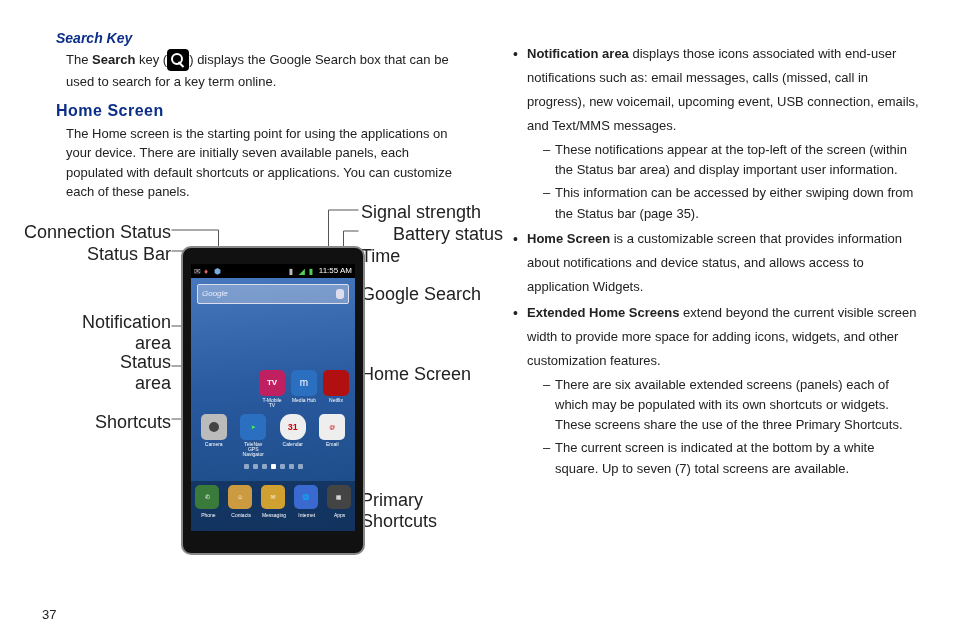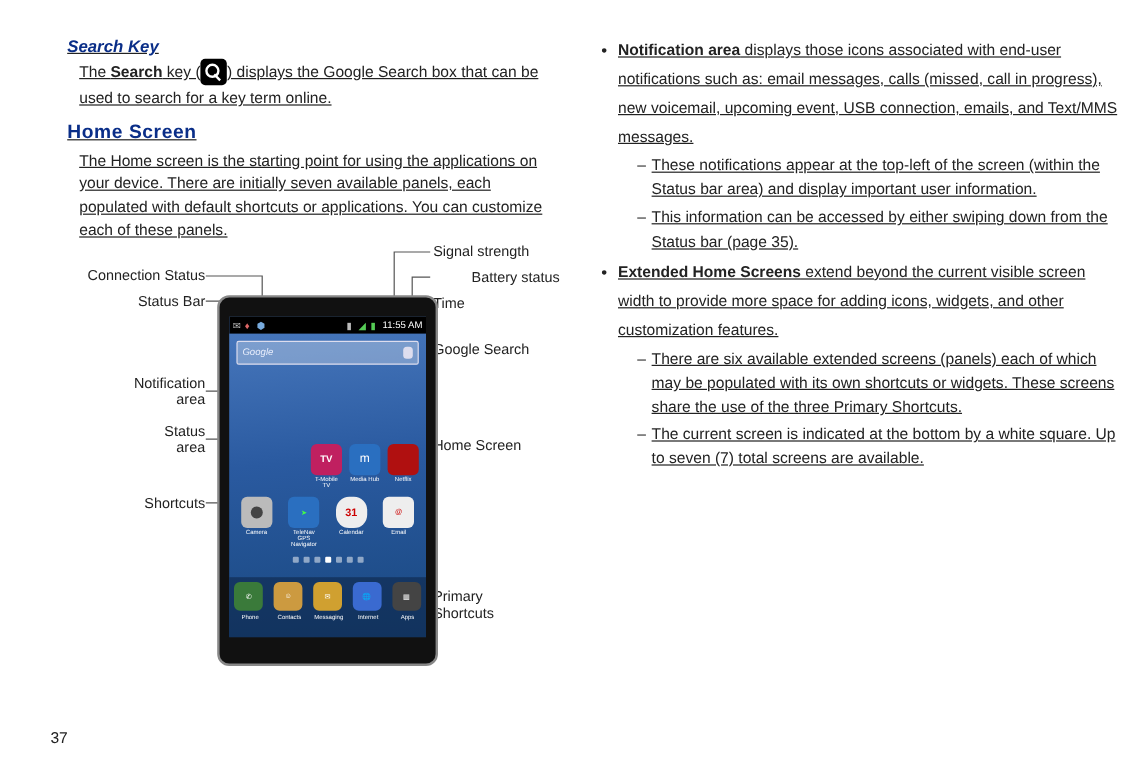--- a/index.html
+++ b/index.html
@@ -13,21 +13,20 @@
     overflow: hidden;
     background: #fff;
   }
   .page {
     display: flex;
     padding: 30px 22px 10px 56px;
     gap: 36px;
     height: 100%;
     box-sizing: border-box;
     position: relative;
-    text-decoration: underline;
   }
   .col {
     flex: 1;
     min-width: 0;
   }
   .col-left { flex-basis: 400px; }
   .col-right { flex-basis: 430px; }
   h3.italic-heading {
     color: #0a2e88;
     font-style: italic;
@@ -72,21 +71,21 @@
     left: 13px; top: 12px;
     transform: rotate(-45deg);
   }
   .diagram-zone {
     position: relative;
     height: 350px;
     margin-top: 4px;
   }
   .label {
     position: absolute;
-    font-size: 12px;
+    font-size: 18px;
     white-space: nowrap;
   }
   .left-label { text-align: right; }
   svg.lines {
     position: absolute;
     top: 0; left: 0;
     width: 100%;
     height: 100%;
     pointer-events: none;
   }
@@ -177,21 +176,21 @@
     background: rgba(10,30,60,0.5);
     display: flex;
     justify-content: space-around;
     align-items: flex-start;
     padding-top: 4px;
   }
   .dock .app-icon { width: 24px; height: 24px; }
   ul.bullets {
     list-style: none;
     padding: 0;
-    margin: 0;
+    margin: 12px;
   }
   ul.bullets > li {
     position: relative;
     padding-left: 18px;
     line-height: 1.85;
     margin-bottom: 2px;
   }
   ul.bullets > li::before {
     content: "•";
     position: absolute;
@@ -362,20 +361,23 @@
   <div class="col col-right">
     <ul class="bullets">
       <li>
         <strong class="term">Notification area</strong><span> displays those icons associated with end-user notifications such as: email messages, calls (missed, call in progress), new voicemail, upcoming event, USB connection, emails, and Text/MMS messages.</span>
         <ul class="dashes">
           <li>These notifications appear at the top-left of the screen (within the Status bar area) and display important user information.</li>
           <li>This information can be accessed by either swiping down from the Status bar (page 35).</li>
         </ul>
       </li>
       <li>
+        <strong class="term">Home Screen</strong><span> is a customizable screen that provides information about notifications and device status, and allows access to application Widgets.</span>
+      </li>
+      <li>
         <strong class="term">Extended Home Screens</strong><span> extend beyond the current visible screen width to provide more space for adding icons, widgets, and other customization features.</span>
         <ul class="dashes">
           <li>There are six available extended screens (panels) each of which may be populated with its own shortcuts or widgets. These screens share the use of the three Primary Shortcuts.</li>
           <li>The current screen is indicated at the bottom by a white square. Up to seven (7) total screens are available.</li>
         </ul>
       </li>
     </ul>
   </div>
 
   <div class="page-number">37</div>

